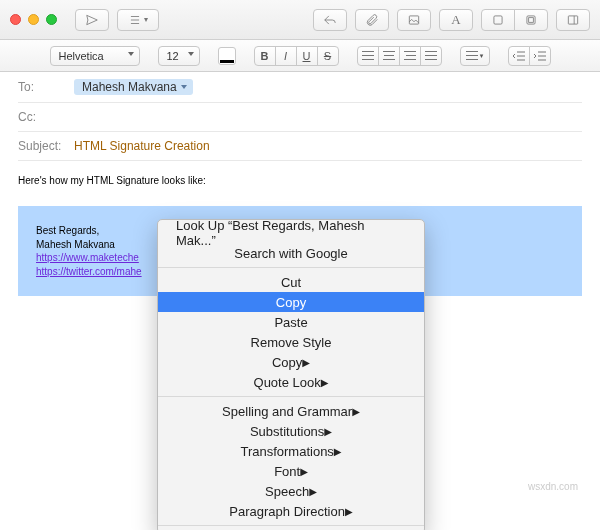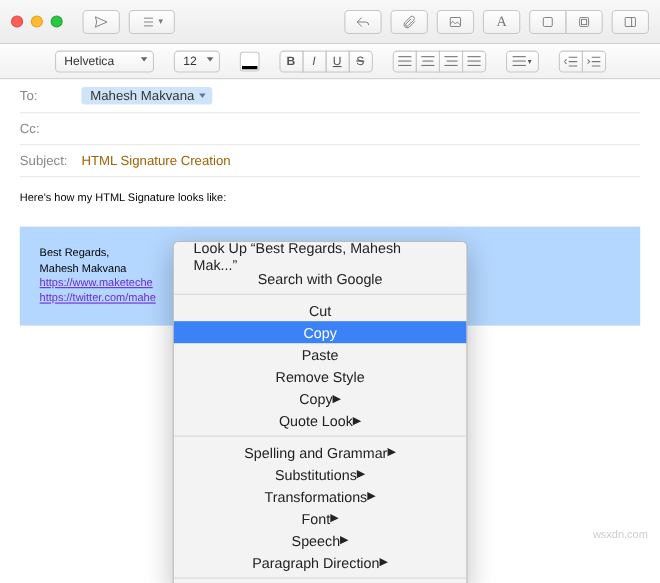--- a/index.html
+++ b/index.html
@@ -38,21 +38,21 @@
   .intro { margin-bottom: 20px; }
   .sig-sel { background: #b4d7ff; display: block; width: 100%; padding: 18px; line-height: 1.35; }
   .sig-sel a { color: #6d28d9; text-decoration: underline; }
   
   .ctx-menu { position: absolute; left: 157px; top: 219px; width: 268px; background: #f3f3f3; border: 1px solid #bcbcbc; border-radius: 5px; box-shadow: 0 8px 24px rgba(0,0,0,0.25); padding: 3px 0; font-size: 13px; }
   .mi { padding: 2px 18px; color: #222; display:flex; justify-content:center; align-items:center; height:20px;}
   .mi.sel { background: #3b82f6; color: #fff; }
   .sep { height: 1px; background: #d8d8d8; margin: 4px 0; }
   .mi .arrow { font-size: 10px; color: #222; }
   
-  .watermark{position:absolute;right:11px;bottom:38px;font-size:10px;color:#ccc;}
+  .watermark{position:absolute;right:22px;bottom:38px;font-size:10px;color:#ccc;}
   
   .lines{width:12px;height:10px;position:relative;}
   .lines::before,.lines::after,.lines span{content:"";position:absolute;left:0;width:100%;height:1.5px;background:#777;}
   .lines::before{top:0;} .lines span{top:4px;} .lines::after{top:8px;}
   .lines.c span{left:1px;width:10px;} .lines.r span{left:auto;right:0;width:10px;}
   .lines.j span{width:100%;}
 </style>
 </head>
 <body>
 

